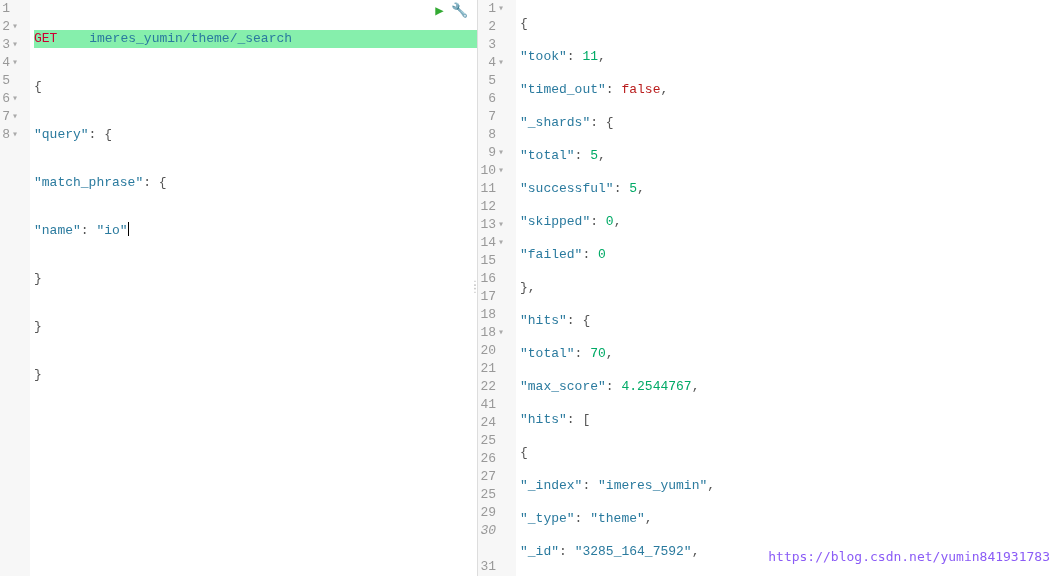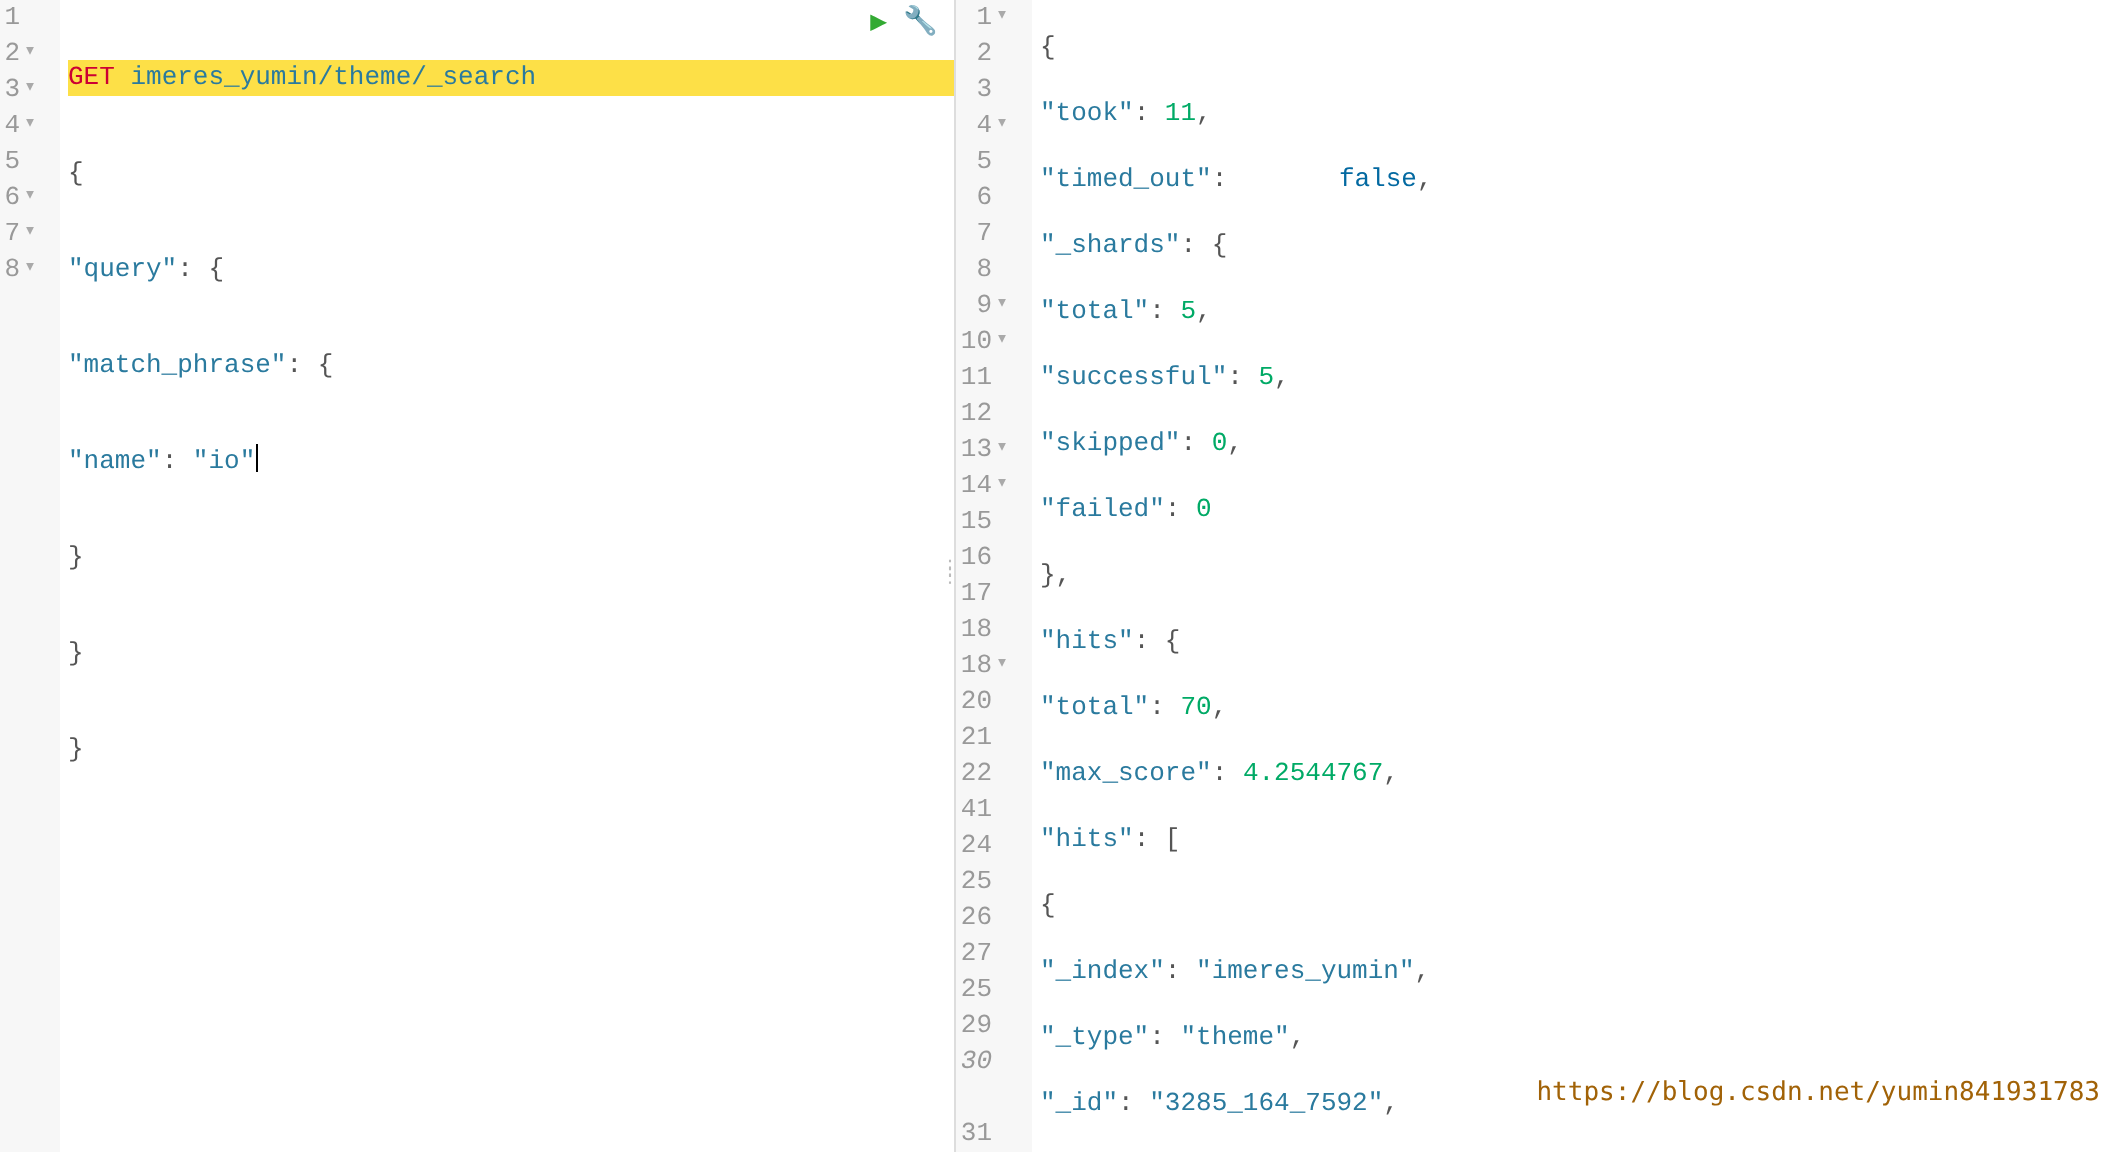--- a/index.html
+++ b/index.html
@@ -38,28 +38,28 @@
 .code-lines {
   padding-left: 4px;
   white-space: pre;
   flex: 1;
   overflow: hidden;
 }
 .line { height: 18px; line-height: 18px; display: flex; }
 .gutter .line { justify-content: flex-end; padding-right: 2px; }
 .fold { color: #aaa; display: inline-block; width: 10px; text-align: center; cursor: pointer; font-size: 10px; }
 .hl-method { color: #c03; font-weight: 500; }
-.hl-url { color: #2a7a9e; }
+.hl-url { color: #2a7a9e; margin-left: 24px; }
 .hl-key { color: #2a7a9e; }
 .hl-str { color: #2a7a9e; }
 .hl-punct { color: #555; }
 .hl-num { color: #0a6; }
-.hl-bool { color: #0369a1; margin-left: 48px; }
+.hl-bool { color: #b91c1c; }
 .first-line-left {
-  background: #fde047;
+  background: #86efac;
 }
 .toolbar {
   position: absolute;
   top: 2px;
   right: 8px;
   display: flex;
   gap: 8px;
   align-items: center;
   z-index: 2;
 }
@@ -86,23 +86,23 @@
   z-index: 3;
 }
 .cursor {
   border-left: 1px solid #000;
   height: 14px;
   display: inline-block;
   vertical-align: middle;
 }
 .watermark {
   position: absolute;
-  bottom: 22px;
+  bottom: 12px;
   right: 10px;
-  color: #a16207;
+  color: #8b5cf6;
   font-size: 13px;
   font-family: Consolas, monospace;
   pointer-events: none;
 }
 </style>
 </head>
 <body>
 
 <div class="panel panel-left">
   <div class="toolbar">

